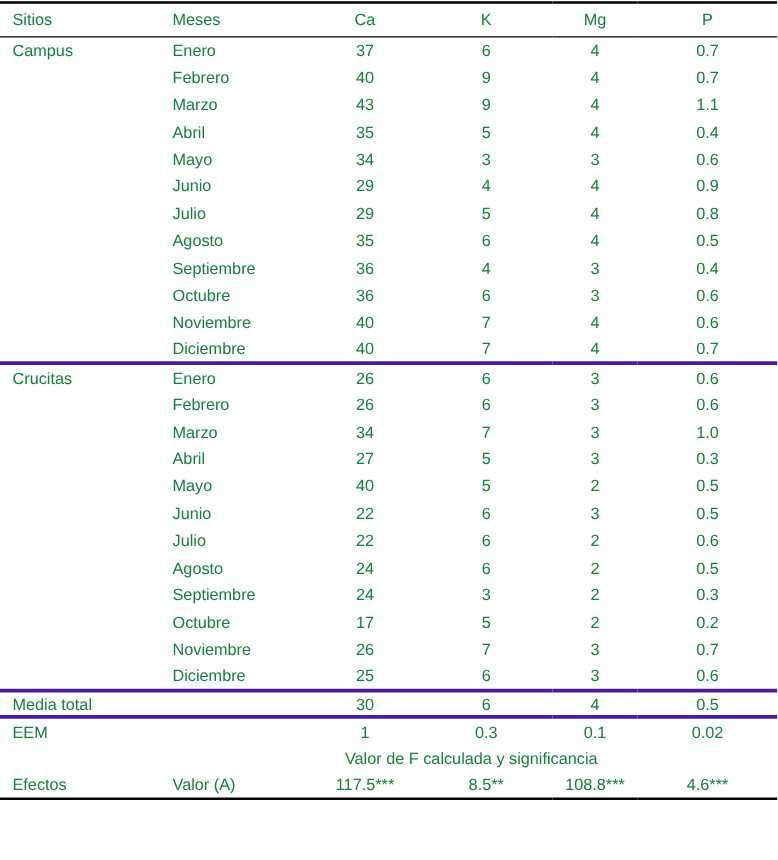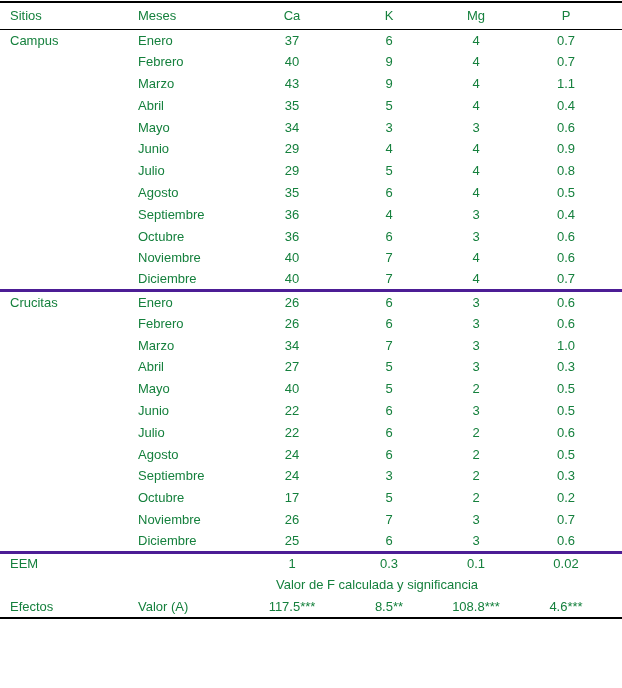--- a/index.html
+++ b/index.html
@@ -261,20 +261,27 @@
         </tr>
         <tr>
           <td class="al"></td>
           <td class="am">Diciembre</td>
           <td class="ac">25</td>
           <td class="ac">6</td>
           <td class="ac">3</td>
           <td class="ac">0.6</td>
         </tr>
         <tr class="rule-top">
+          <td class="al" colspan="2">Media total</td>
+          <td class="ac">30</td>
+          <td class="ac">6</td>
+          <td class="ac">4</td>
+          <td class="ac">0.5</td>
+        </tr>
+        <tr class="rule-top">
           <td class="al" colspan="2">EEM</td>
           <td class="ac">1</td>
           <td class="ac">0.3</td>
           <td class="ac">0.1</td>
           <td class="ac">0.02</td>
         </tr>
         <tr>
           <td class="al"></td>
           <td class="ac" colspan="5">Valor de F calculada y significancia</td>
         </tr>

